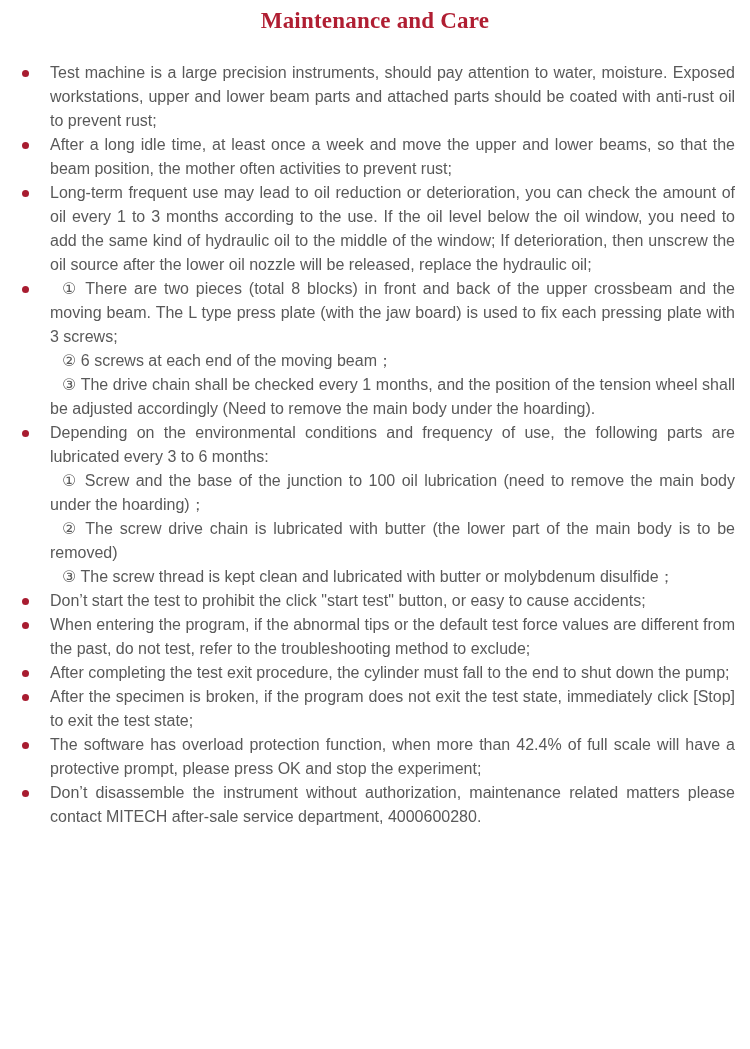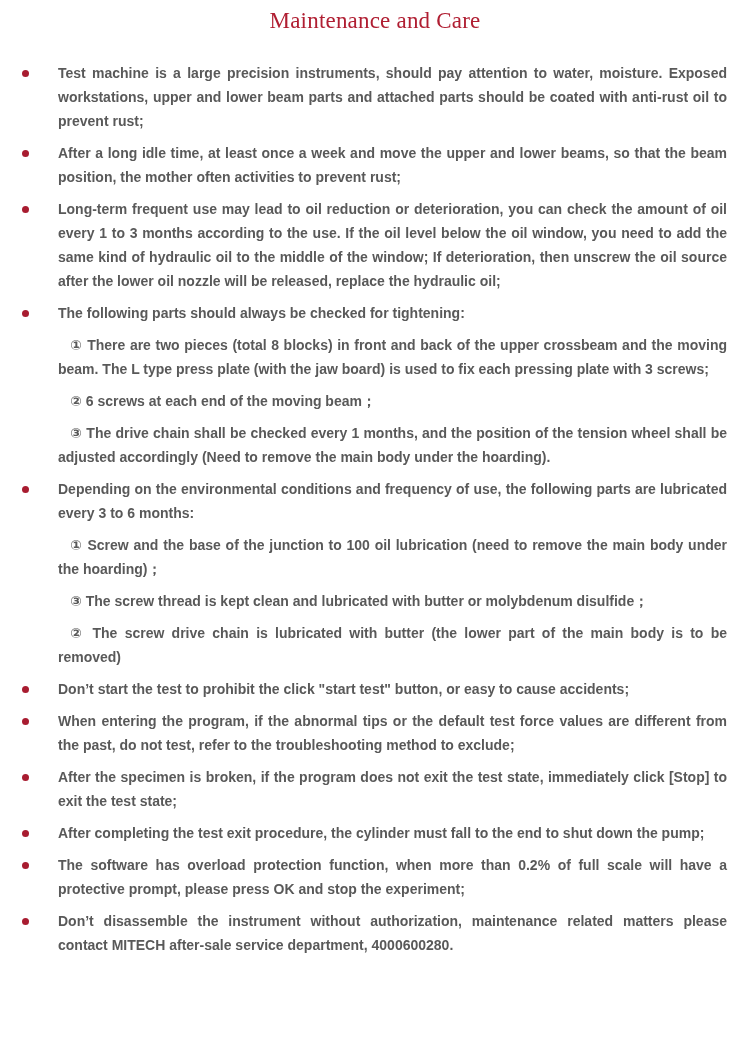--- a/index.html
+++ b/index.html
@@ -9,21 +9,21 @@
     height: 1049px;
     background: #ffffff;
     overflow: hidden;
     font-family: "Liberation Sans", "DejaVu Sans", sans-serif;
   }
   .doc-title {
     margin: 0;
     padding-top: 7px;
     text-align: center;
     font-family: "Liberation Serif", "DejaVu Serif", serif;
-    font-weight: normal;
+    font-weight: bold;
     font-size: 23px;
     line-height: 28px;
     color: var(--title-color, #b01e32);
     letter-spacing: 0.2px;
   }
   .maint-list {
     margin: 26px 15px 0 50px;
     padding: 0;
     width: 685px;
     list-style: none;
@@ -36,27 +36,26 @@
   .bullet {
     position: absolute;
     left: -28px;
     top: 8.5px;
     width: 7px;
     height: 7px;
     border-radius: 50%;
     background: var(--bullet-color, #a81c30);
   }
   .item-text, .sub-text {
-    margin: 8px;
-    font-size: 14px;
+    margin: 0;
+    font-size: 16px;
     line-height: 24px;
     color: var(--body-color, #595959);
     text-align: justify;
     letter-spacing: 0px;
-    font-weight: bold;
   }
   .sub-text { text-indent: 12px; }
 </style>
 </head>
 <body>
 
 <div class="page">
 
   <h1 class="doc-title">Maintenance and Care</h1>
 
@@ -73,59 +72,58 @@
     </li>
 
     <li>
       <span class="bullet"></span>
       <p class="item-text">Long-term frequent use may lead to oil reduction or deterioration, you can check the amount of oil every 1 to 3 months according to the use. If the oil level below the oil window, you need to add the same kind of hydraulic oil to the middle of the window; If deterioration, then unscrew the oil source after the lower oil nozzle will be released, replace the hydraulic oil;</p>
     </li>
 
 
     <li>
       <span class="bullet"></span>
-      <p class="item-text">The following parts should always be checked for tightening:</p>
       <p class="sub-text">① There are two pieces (total 8 blocks) in front and back of the upper crossbeam and the moving beam. The L type press plate (with the jaw board) is used to fix each pressing plate with 3 screws;</p>
       <p class="sub-text">② 6 screws at each end of the moving beam；</p>
       <p class="sub-text">③ The drive chain shall be checked every 1 months, and the position of the tension wheel shall be adjusted accordingly (Need to remove the main body under the hoarding).</p>
     </li>
 
     <li>
       <span class="bullet"></span>
       <p class="item-text">Depending on the environmental conditions and frequency of use, the following parts are lubricated every 3 to 6 months:</p>
       <p class="sub-text">① Screw and the base of the junction to 100 oil lubrication (need to remove the main body under the hoarding)；</p>
+      <p class="sub-text">② The screw drive chain is lubricated with butter (the lower part of the main body is to be removed)</p>
       <p class="sub-text">③ The screw thread is kept clean and lubricated with butter or molybdenum disulfide；</p>
-      <p class="sub-text">② The screw drive chain is lubricated with butter (the lower part of the main body is to be removed)</p>
     </li>
 
 
 
     <li>
       <span class="bullet"></span>
       <p class="item-text">Don’t start the test to prohibit the click "start test" button, or easy to cause accidents;</p>
     </li>
 
     <li>
       <span class="bullet"></span>
       <p class="item-text">When entering the program, if the abnormal tips or the default test force values are different from the past, do not test, refer to the troubleshooting method to exclude;</p>
     </li>
 
     <li>
       <span class="bullet"></span>
+      <p class="item-text">After completing the test exit procedure, the cylinder must fall to the end to shut down the pump;</p>
+    </li>
+
+    <li>
+      <span class="bullet"></span>
       <p class="item-text">After the specimen is broken, if the program does not exit the test state, immediately click [Stop] to exit the test state;</p>
     </li>
 
     <li>
       <span class="bullet"></span>
-      <p class="item-text">After completing the test exit procedure, the cylinder must fall to the end to shut down the pump;</p>
-    </li>
-
-    <li>
-      <span class="bullet"></span>
-      <p class="item-text">The software has overload protection function, when more than 0.2% of full scale will have a protective prompt, please press OK and stop the experiment;</p>
+      <p class="item-text">The software has overload protection function, when more than 42.4% of full scale will have a protective prompt, please press OK and stop the experiment;</p>
     </li>
 
     <li>
       <span class="bullet"></span>
       <p class="item-text">Don’t disassemble the instrument without authorization, maintenance related matters please contact MITECH after-sale service department, 4000600280.</p>
     </li>
 
   </ul>
 </div>
 

